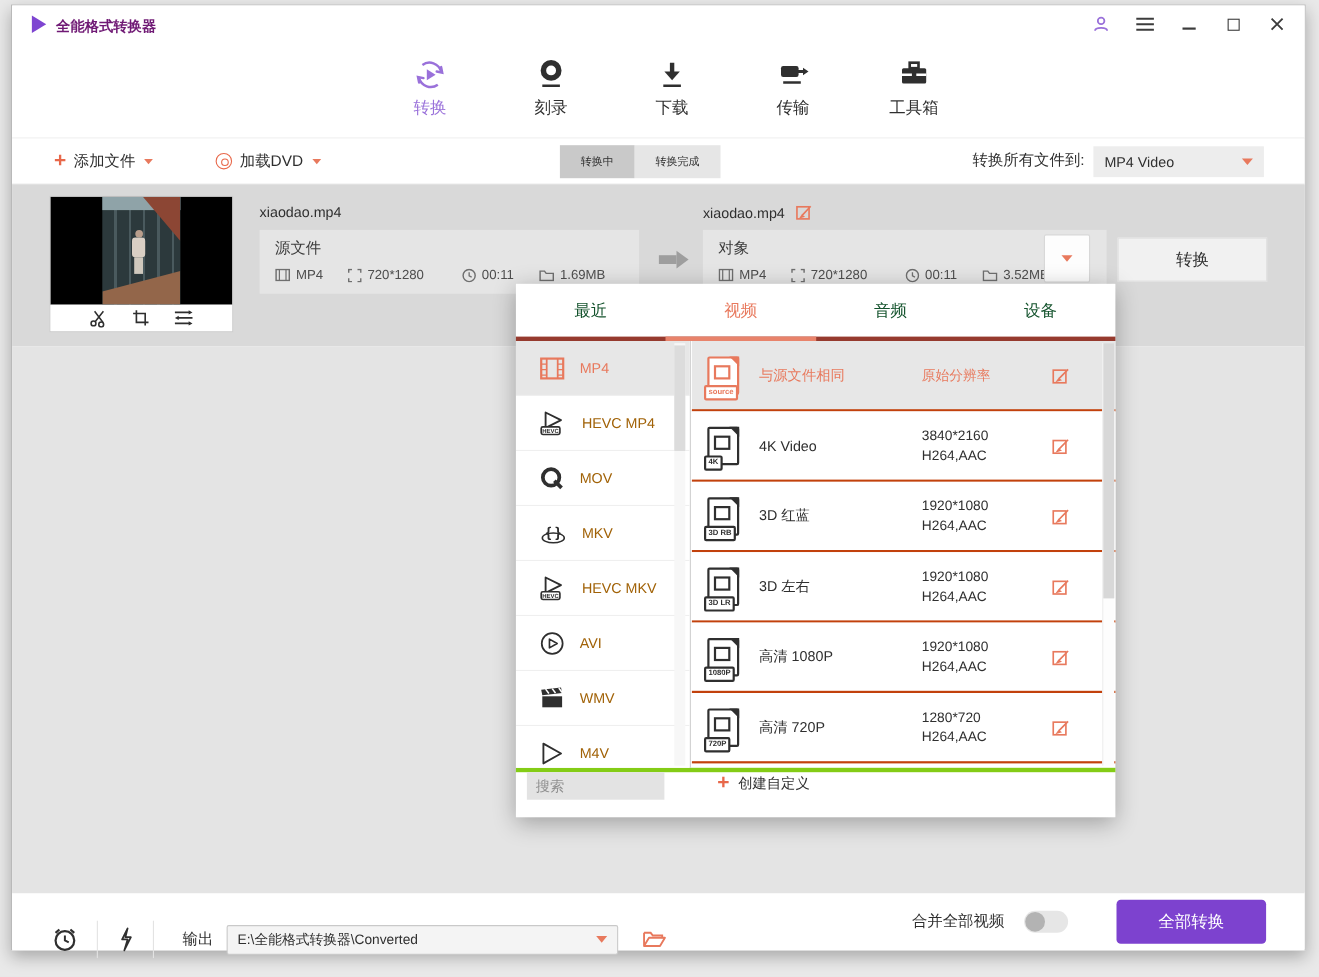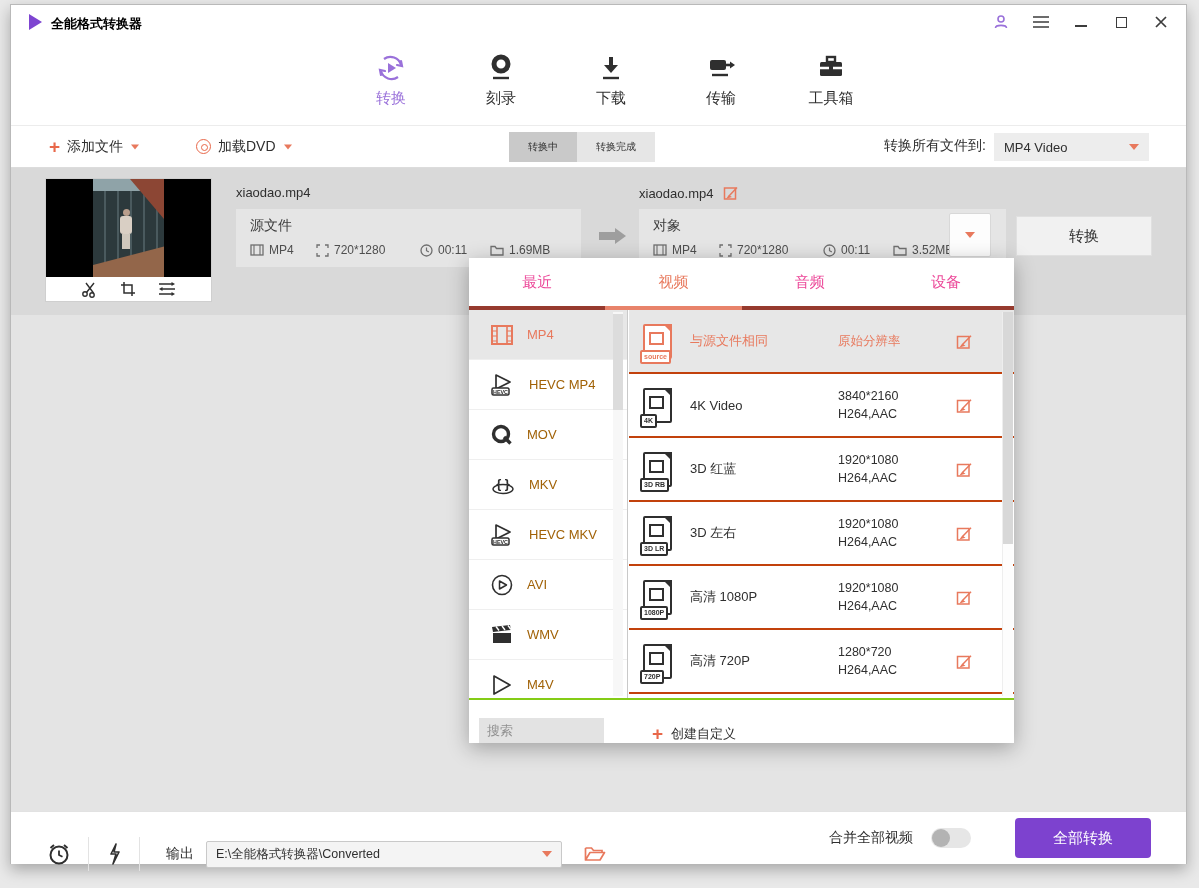--- a/index.html
+++ b/index.html
@@ -6,21 +6,21 @@
   html,body { width:1199px; height:888px; font-family:"Liberation Sans","DejaVu Sans",sans-serif; }
   body { background:#e9e9e9; position:relative; overflow:hidden; }
 
   .window { position:absolute; left:10px; top:4px; width:1177px; height:860px;
             background:#fff; border:1px solid #b9b9b9; box-shadow:0 6px 14px rgba(0,0,0,.28); }
 
   
   .titlebar { position:absolute; left:0; top:0; width:100%; height:36px; background:#fff; }
   .logo { position:absolute; left:18px; top:9px; width:0; height:0;
           border-left:13px solid #7e45d1; border-top:8px solid transparent; border-bottom:8px solid transparent; }
-  .app-title { position:absolute; left:40px; top:10px; font-size:13px; font-weight:bold; color:#000000; }
+  .app-title { position:absolute; left:40px; top:10px; font-size:13px; font-weight:bold; color:#701a75; }
   .tb-icons { position:absolute; right:14px; top:6px; display:flex; gap:18px; align-items:center; }
   .tb-btn { width:22px; height:22px; display:flex; align-items:center; justify-content:center; color:#3c3c3c; font-size:15px; }
   .icon-max { width:11px; height:11px; border:1.5px solid #3c3c3c; display:inline-block; }
   .icon-min { width:12px; height:1.5px; background:#3c3c3c; display:inline-block; margin-top:8px; }
 
   
   .nav { position:absolute; left:0; top:36px; width:100%; height:85px; background:#fff; border-bottom:1px solid #ececec; }
   .nav-inner { position:absolute; left:600px; top:10px; transform:translateX(-50%); display:flex; gap:34px; }
   .nav-tab { width:76px; height:74px; display:flex; flex-direction:column; align-items:center; justify-content:flex-start;
              position:relative; cursor:default; }
@@ -95,41 +95,41 @@
   .merge-label { font-size:14px; color:#2f2f2f; }
   .toggle { width:40px; height:20px; border-radius:10px; background:#e6e6e6; position:relative; }
   .toggle .knob { position:absolute; left:1px; top:1px; width:18px; height:18px; border-radius:50%; background:#b3b3b3; }
   .convert-all { width:136px; height:40px; background:#7d42cf; border-radius:4px; color:#fff; font-size:15px;
                  display:flex; align-items:center; justify-content:center; margin-left:26px; }
 
   
   .popup { position:absolute; left:458px; top:253px; width:545px; height:485px; background:#fff;
            box-shadow:0 5px 20px rgba(0,0,0,.3); }
   .ptabs { display:flex; height:48px; }
-  .ptab { flex:1; display:flex; align-items:center; justify-content:center; font-size:15px; color:#ec4899; }
+  .ptab { flex:1; display:flex; align-items:center; justify-content:center; font-size:15px; color:#14532d; }
   .ptab.active { color:#e8795d; }
   .pline { height:4px; background:#963a2e; position:relative; }
   .pline .seg2 { position:absolute; left:136px; width:137px; top:0; height:4px; background:#e8836b; }
   .pbody { position:relative; height:388px; }
   .fmtcol { position:absolute; left:0; top:0; width:159px; height:388px; overflow:hidden; border-right:1px solid #c9c9c9; }
   .fmtitem { height:50px; display:flex; align-items:center; gap:13px; padding-left:21px; border-bottom:1px solid #efefef;
              font-size:13px; color:#a16207; background:#fff; }
   .fmtitem.sel { background:#e7e7e7; color:#e8795d; }
   .fmt-scroll { position:absolute; right:4px; top:2px; width:10px; height:384px; background:#f7f7f7; }
   .fmt-scroll .thumb-s { position:absolute; left:0; top:2px; width:10px; height:96px; background:#dcdcdc; }
   .presetcol { position:absolute; left:160px; top:0; width:385px; height:388px; }
   .prow { height:64px; display:flex; align-items:center; padding-left:14px; border-bottom:2px solid #c2410c; background:#fff; }
   .prow.sel { background:#e7e7e7; }
   .prow .pname { width:148px; font-size:13px; color:#2f2f2f; margin-left:18px; }
   .prow .pdetail { width:118px; display:flex; flex-direction:column; justify-content:flex-end; gap:4px;
                    font-size:12.5px; color:#2f2f2f; }
   .prow.sel .pname, .prow.sel .pdetail { color:#e8795d; }
   .preset-scroll { position:absolute; right:1px; top:2px; width:11px; height:384px; background:#fdfdfd; border-left:1px solid #eee; }
   .preset-scroll .thumb-s { position:absolute; left:0; top:0; width:10px; height:232px; background:#d8d8d8; }
-  .pfooter { height:45px; display:flex; align-items:flex-end; border-top:2px solid #84cc16; }
+  .pfooter { height:45px; display:flex; align-items:flex-start; border-top:4px solid #84cc16; }
   .search-in { width:125px; height:25px; margin-left:10px; background:#e3e3e3; border:none; outline:none;
                padding:0 8px; font-size:13px; color:#444; font-family:inherit; }
   .search-in::placeholder { color:#8f8f8f; }
   .create-custom { display:flex; align-items:center; gap:8px; margin-left:48px; font-size:13px; color:#2f2f2f; }
 
   
   .preset-icon { position:relative; width:29px; height:35px; border:2px solid #2f2f2f; border-radius:2px; background:#fff; flex:none; }
   .preset-icon .fold { position:absolute; right:-2px; top:-2px; width:0; height:0;
                        border-top:9px solid #2f2f2f; border-left:9px solid transparent; }
   .preset-icon .film { position:absolute; left:4px; top:6px; width:15px; height:13px; border:2px solid #2f2f2f; }

